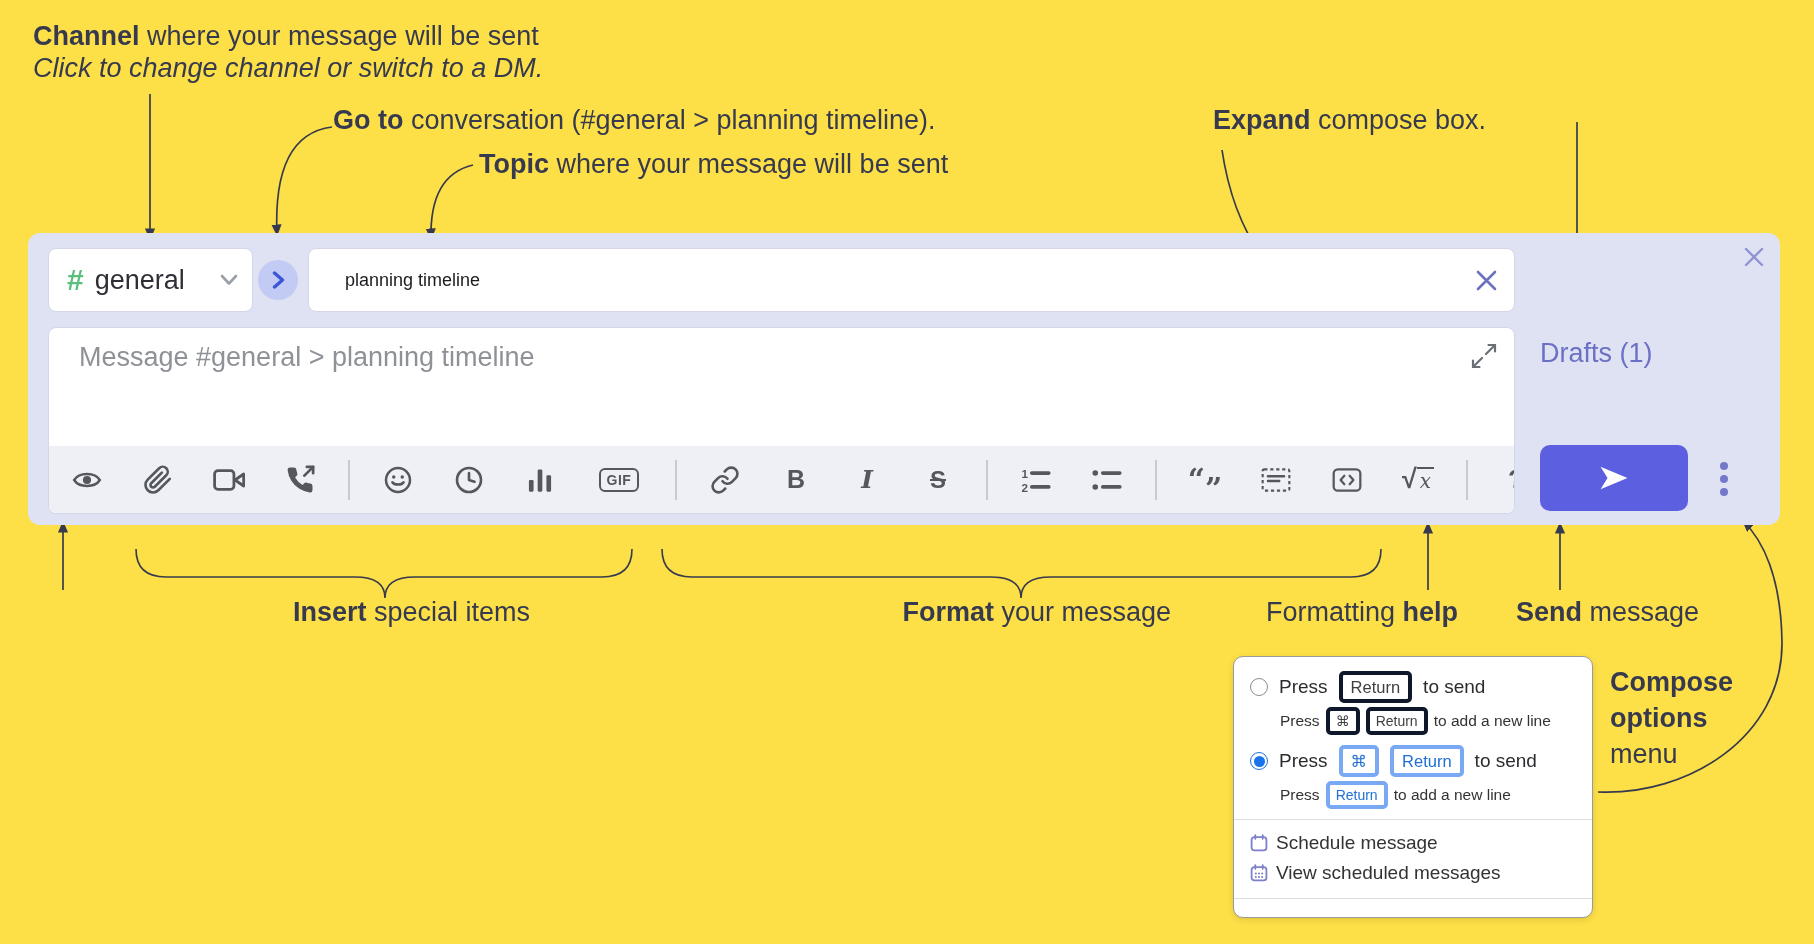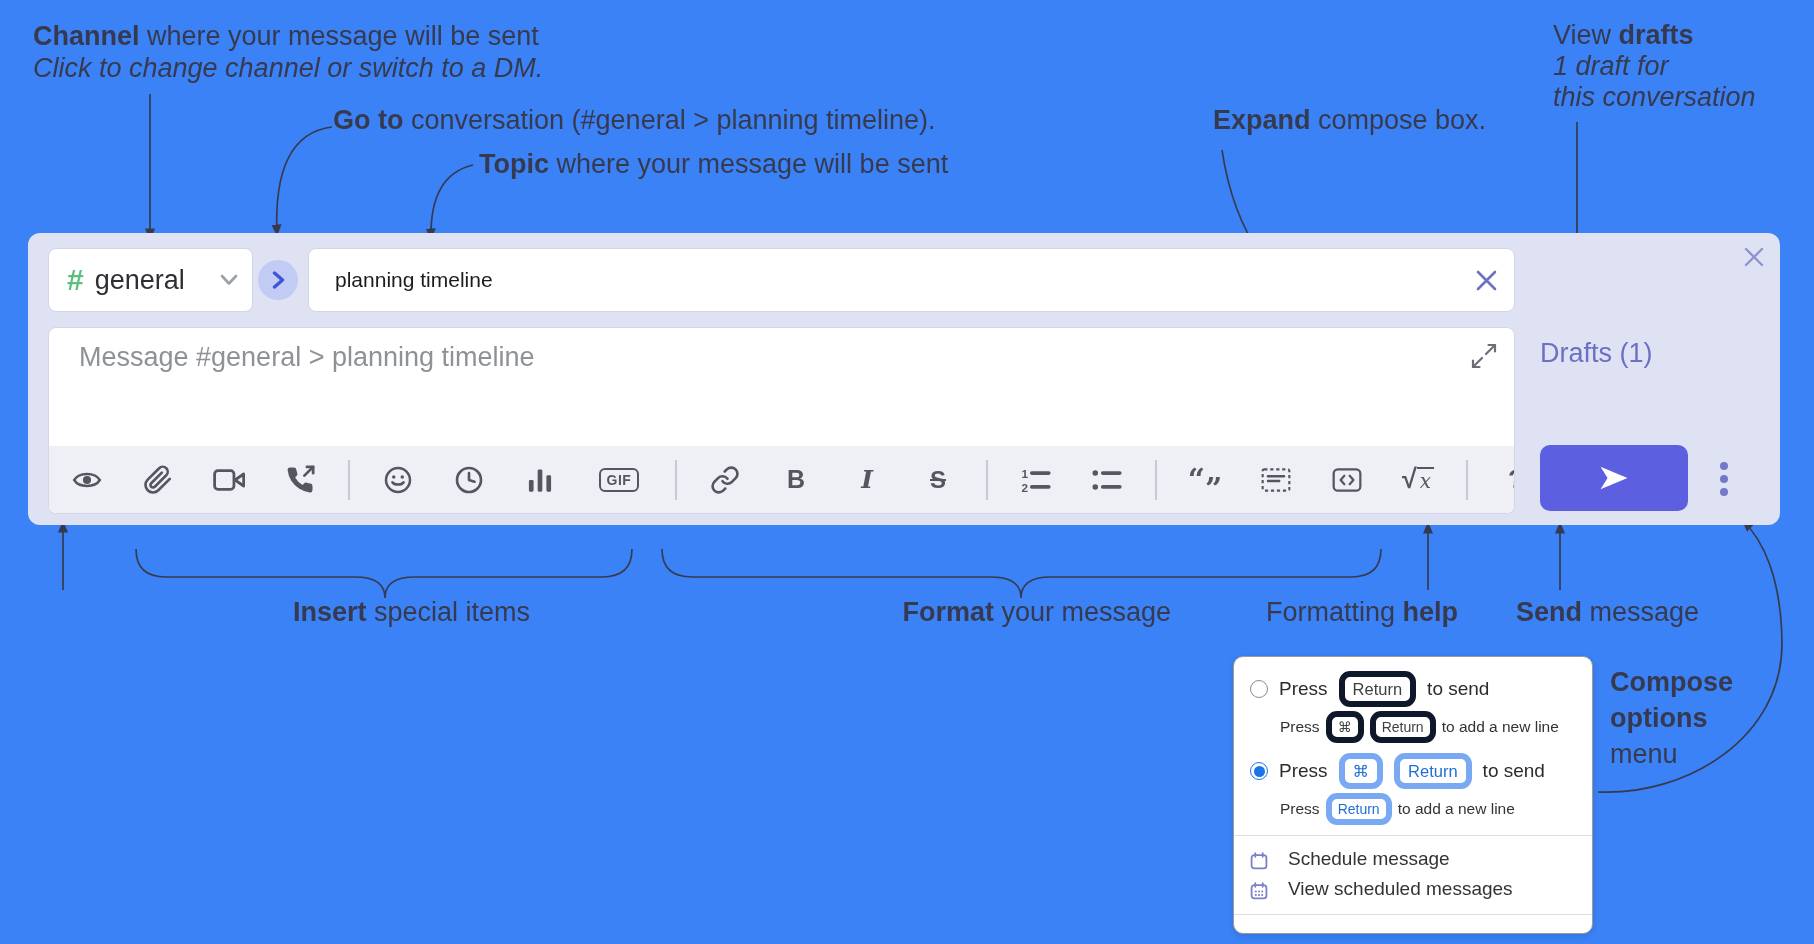--- a/index.html
+++ b/index.html
@@ -1,16 +1,16 @@
 <!DOCTYPE html>
 <html><head>
 <meta charset="utf-8">
 <style>
   html,body{margin:0;padding:0;background:#fff;}
-  #canvas{position:relative;width:1814px;height:944px;background:#3b82f6;overflow:hidden;
+  #canvas{position:relative;width:1814px;height:944px;background:#fde047;overflow:hidden;
           font-family:"Liberation Sans",sans-serif;color:#3a3d50;}
   svg{display:block;}
   
   .note{position:absolute;font-size:27px;line-height:32px;color:#373a4e;white-space:nowrap;}
   .b{font-weight:700;}
   .it{font-style:italic;}
   .center{text-align:right;}
   #note-channel{left:33px;top:20px;}
   #note-goto{left:333px;top:104px;}
   #note-topic{left:479px;top:148px;}
@@ -28,22 +28,22 @@
   #panel{position:absolute;left:28px;top:233px;width:1752px;height:292px;
          background:#dfe2f2;border-radius:12px;}
   .whitebox{background:#fff;border:1px solid #d2d6e8;border-radius:8px;box-sizing:border-box;}
   #channel-btn{position:absolute;left:20px;top:15px;width:205px;height:64px;
                display:flex;align-items:center;padding:0 14px 0 18px;cursor:pointer;}
   #channel-hash{color:#5cbf7f;font-size:30px;font-weight:600;margin-right:11px;}
   #channel-name{font-size:27px;color:#2e2f36;flex:1;}
   #conv-btn{position:absolute;left:230px;top:27px;width:40px;height:40px;border-radius:50%;
             background:#c2cbf4;display:flex;align-items:center;justify-content:center;cursor:pointer;}
   #topic-box{position:absolute;left:280px;top:15px;width:1207px;height:64px;}
-  #topic-input{position:absolute;left:4px;top:0;width:100%;height:100%;border:none;outline:none;
-               background:transparent;font-family:inherit;font-size:21px;color:#1c1c20;
+  #topic-input{position:absolute;left:14px;top:0;width:100%;height:100%;border:none;outline:none;
+               background:transparent;font-family:inherit;font-size:18px;color:#1c1c20;
                padding:0 60px 0 22px;box-sizing:border-box;}
   #topic-clear{position:absolute;right:14px;top:18px;cursor:pointer;}
   #panel-close{position:absolute;right:14px;top:12px;cursor:pointer;}
   #msg-box{position:absolute;left:20px;top:94px;width:1467px;height:187px;overflow:hidden;}
   #msg-input{position:absolute;left:0;top:0;width:1380px;height:110px;border:none;outline:none;
              resize:none;background:transparent;font-family:inherit;font-size:27px;color:#333;
              padding:14px 0 0 30px;}
   #msg-input::placeholder{color:#8e9196;opacity:1;}
   #expand-btn{position:absolute;right:16px;top:14px;cursor:pointer;}
   #msg-toolbar{position:absolute;left:0;bottom:0;width:100%;height:67px;background:#eef0f5;
@@ -73,28 +73,28 @@
   .dot{width:8px;height:8px;border-radius:50%;background:#7478c8;}
   
   #popup{position:absolute;left:1233px;top:656px;width:360px;background:#fff;
          border:1.5px solid #9a9a9a;border-radius:10px;box-shadow:0 2px 6px rgba(0,0,0,.12);
          padding:12px 16px 10px 16px;box-sizing:border-box;font-size:19px;color:#2c2c30;}
   .opt-row{display:flex;align-items:center;gap:11px;margin-top:2px;cursor:pointer;}
   .opt-sub{margin:4px 0 0 30px;display:flex;align-items:center;gap:6px;font-size:15.5px;color:#333;}
   .radio{width:16px;height:16px;border:1.6px solid #8c8c8c;border-radius:50%;flex:0 0 auto;position:relative;background:#fff;}
   .radio.sel{border-color:#1a73e8;}
   .radio.sel::after{content:"";position:absolute;inset:2.5px;background:#1a73e8;border-radius:50%;}
-  .key{display:inline-block;border:6px solid #0f172a;border-radius:11px;padding:0 8px;font-size:16.5px;
+  .key{display:inline-block;border:4px solid #0f172a;border-radius:5px;padding:0 8px;font-size:16.5px;
        line-height:24px;color:#3f3f42;background:#fff;
        font-family:"Liberation Sans","DejaVu Sans",sans-serif;}
   .key.sm{font-size:14px;padding:0 6px;line-height:20px;}
   .key.blue{border-color:#79a9f2;color:#1f6fd6;}
   .opt-gap{margin-top:10px;}
   .pm-div{border-top:1px solid #dedede;margin:10px -16px 8px -16px;}
-  .menu-item{display:flex;align-items:flex-end;gap:20px;padding:4px 0;cursor:pointer;color:#333;}
+  .menu-item{display:flex;align-items:center;gap:8px;padding:4px 0;cursor:pointer;color:#333;}
   .mi-icon{flex:0 0 auto;display:flex;}
 </style>
 </head>
 <body>
 
 <div id="canvas">
 
   <svg id="connectors" width="1814" height="944" viewBox="0 0 1814 944">
     <defs>
       <marker id="ah" markerWidth="9" markerHeight="8" refX="6.2" refY="3" orient="auto">
@@ -124,25 +124,20 @@
   </div>
   <div class="note" id="note-goto">
     <span class="b">Go to</span><span> conversation (#general &gt; planning timeline).</span>
   </div>
   <div class="note" id="note-topic">
     <span class="b">Topic</span><span> where your message will be sent</span>
   </div>
   <div class="note" id="note-expand">
     <span class="b">Expand</span><span> compose box.</span>
   </div>
-  <div class="note" id="note-drafts">
-    <div><span>View </span><span class="b">drafts</span></div>
-    <div class="it">1 draft for</div>
-    <div class="it">this conversation</div>
-  </div>
 
   <div id="panel">
 
     <div id="channel-btn" class="whitebox">
       <span id="channel-hash">#</span>
       <span id="channel-name">general</span>
       <svg width="18" height="12" viewBox="0 0 18 12">
         <polyline points="2,2 9,9.5 16,2" fill="none" stroke="#9aa0a6" stroke-width="2.6" stroke-linecap="round" stroke-linejoin="round"></polyline>
       </svg>
     </div>

